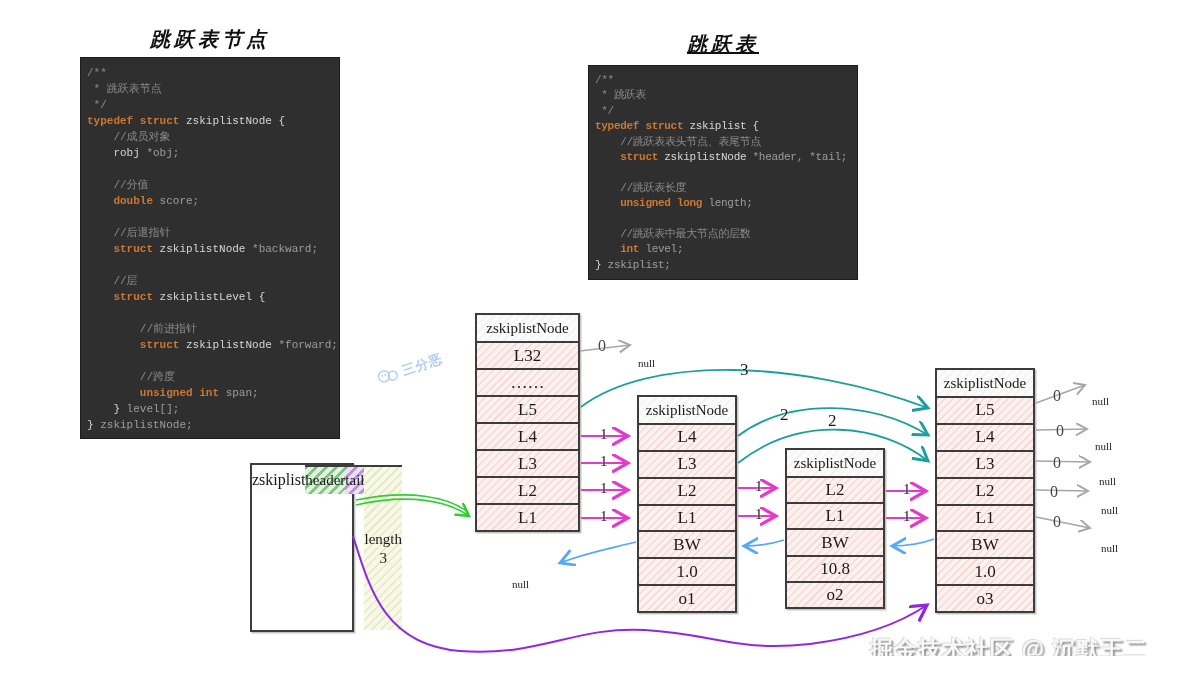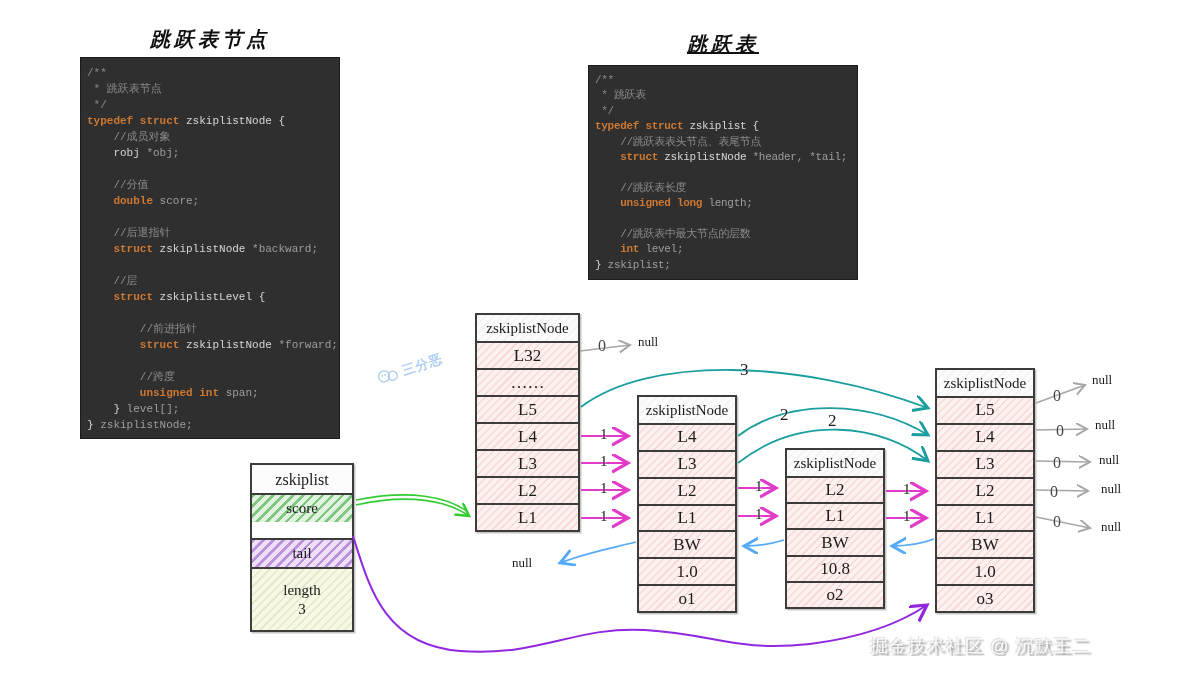--- a/index.html
+++ b/index.html
@@ -31,67 +31,67 @@
   .node-row{flex:1;display:flex;align-items:center;justify-content:center;font-size:17px;
             border-top:2px solid #3c3c3c;background-color:#fdf1f0;
             background-image:repeating-linear-gradient(135deg,rgba(224,130,130,.22) 0 1.5px,transparent 1.5px 5.5px);}
   #node1{left:475px;top:313px;width:105px;height:219px;}
   #node2{left:637px;top:395px;width:100px;height:218px;}
   #node3{left:785px;top:448px;width:100px;height:161px;}
   #node4{left:935px;top:368px;width:100px;height:245px;}
 
   
   #zbox{position:absolute;left:250px;top:463px;width:104px;height:169px;display:flex;
-        flex-direction:column;border:2px solid #3c3c3c;box-sizing:border-box;z-index:1;
+        flex-direction:row;border:2px solid #3c3c3c;box-sizing:border-box;z-index:1;
         box-shadow:1.5px 1.5px 0 rgba(90,90,90,.35);background:#fff;}
   .zrow{display:flex;flex-direction:column;align-items:center;justify-content:center;
         border-top:2px solid #3c3c3c;font-size:15px;line-height:19px;}
   .zrow:first-child{border-top:none;}
   .z-title{flex:none;height:28px;font-size:16px;background:#fcfcfc;}
   .z-header{flex:none;height:27px;background-color:#dff3df;
         background-image:repeating-linear-gradient(135deg,rgba(52,160,52,.55) 0 2.5px,transparent 2.5px 7px);}
   .z-tail{flex:none;height:27px;background-color:#ecdff7;
-        background-image:repeating-linear-gradient(135deg,rgba(140,70,190,.5) 0 2.5px,transparent 2.5px 7px);margin-top:16px;}
+        background-image:repeating-linear-gradient(135deg,rgba(140,70,190,.5) 0 2.5px,transparent 2.5px 7px);}
   .z-pale{flex:1;background-color:#f7f9e6;
         background-image:repeating-linear-gradient(135deg,rgba(185,195,125,.3) 0 1.5px,transparent 1.5px 6px);}
 
   
   .lbl{position:absolute;z-index:6;font-family:"Liberation Serif","DejaVu Serif",serif;
        color:#1a1a1a;text-shadow:0 0 2px #fff;}
-  .lbl-null{font-size:13px;}
+  .lbl-null{font-size:11px;margin-top:23px;}
   .lbl-0{font-size:16px;color:#444;}
   .lbl-1{font-size:15px;}
   .lbl-2,.lbl-3{font-size:17px;}
 
   
   #arrows{position:absolute;left:0;top:0;z-index:5;pointer-events:none;}
 
   
   #wm-center{position:absolute;left:376px;top:360px;transform:rotate(-18deg);
              display:flex;align-items:center;gap:4px;color:#aecdf2;z-index:2;}
   #wm-center .wm-text{font-size:13px;font-weight:bold;letter-spacing:1px;}
   #wm-bottom{position:absolute;left:870px;top:634px;z-index:2;
              font-family:"Liberation Sans","DejaVu Sans",sans-serif;
-             font-size:18px;font-weight:normal;letter-spacing:1px;color:#f8f8f8;
+             font-size:23px;font-weight:bold;letter-spacing:1px;color:#f8f8f8;
              text-shadow:2px 2px 2px #8f8f8f,-1px -1px 1px #d8d8d8;}
 </style>
 </head>
 <body>
 
 <div class="stage">
 
   <div class="code-title" style="left:130px;top:26px;width:160px;">跳跃表节点</div>
   <div class="code-title" style="left:663px;top:31px;width:120px;text-decoration:underline;">跳跃表</div>
 
   <div id="code1" class="code-block"><div class="code-line"><span class="seg-cm">/**</span></div><div class="code-line"><span class="seg-cm"> * 跳跃表节点</span></div><div class="code-line"><span class="seg-cm"> */</span></div><div class="code-line"><span class="seg-kw">typedef struct</span><span class="seg-id"> zskiplistNode {</span></div><div class="code-line"><span class="seg-cm">    //成员对象</span></div><div class="code-line"><span class="seg-id">    robj </span><span class="seg-var">*obj;</span></div><div class="code-line">&nbsp;</div><div class="code-line"><span class="seg-cm">    //分值</span></div><div class="code-line"><span class="seg-kw">    double</span><span class="seg-var"> score;</span></div><div class="code-line">&nbsp;</div><div class="code-line"><span class="seg-cm">    //后退指针</span></div><div class="code-line"><span class="seg-kw">    struct</span><span class="seg-id"> zskiplistNode </span><span class="seg-var">*backward;</span></div><div class="code-line">&nbsp;</div><div class="code-line"><span class="seg-cm">    //层</span></div><div class="code-line"><span class="seg-kw">    struct</span><span class="seg-id"> zskiplistLevel {</span></div><div class="code-line">&nbsp;</div><div class="code-line"><span class="seg-cm">        //前进指针</span></div><div class="code-line"><span class="seg-kw">        struct</span><span class="seg-id"> zskiplistNode </span><span class="seg-var">*forward;</span></div><div class="code-line">&nbsp;</div><div class="code-line"><span class="seg-cm">        //跨度</span></div><div class="code-line"><span class="seg-kw">        unsigned int</span><span class="seg-var"> span;</span></div><div class="code-line"><span class="seg-id">    } </span><span class="seg-var">level[];</span></div><div class="code-line"><span class="seg-id">} </span><span class="seg-var">zskiplistNode;</span></div></div>
   <div id="code2" class="code-block"><div class="code-line"><span class="seg-cm">/**</span></div><div class="code-line"><span class="seg-cm"> * 跳跃表</span></div><div class="code-line"><span class="seg-cm"> */</span></div><div class="code-line"><span class="seg-kw">typedef struct</span><span class="seg-id"> zskiplist {</span></div><div class="code-line"><span class="seg-cm">    //跳跃表表头节点、表尾节点</span></div><div class="code-line"><span class="seg-kw">    struct</span><span class="seg-id"> zskiplistNode </span><span class="seg-var">*header, *tail;</span></div><div class="code-line">&nbsp;</div><div class="code-line"><span class="seg-cm">    //跳跃表长度</span></div><div class="code-line"><span class="seg-kw">    unsigned long</span><span class="seg-var"> length;</span></div><div class="code-line">&nbsp;</div><div class="code-line"><span class="seg-cm">    //跳跃表中最大节点的层数</span></div><div class="code-line"><span class="seg-kw">    int</span><span class="seg-var"> level;</span></div><div class="code-line"><span class="seg-id">} </span><span class="seg-var">zskiplist;</span></div></div>
 
   <div id="zbox">
     <div class="zrow z-title">zskiplist</div>
-    <div class="zrow z-header">score</div>
+    <div class="zrow z-header">header</div>
     <div class="zrow z-tail">tail</div>
     <div class="zrow z-pale">
       <span>length</span>
       <span>3</span>
     </div>
   </div>
 
   <div id="node1" class="node">
       <div class="node-title">zskiplistNode</div>
       <div class="node-row">L32</div>

